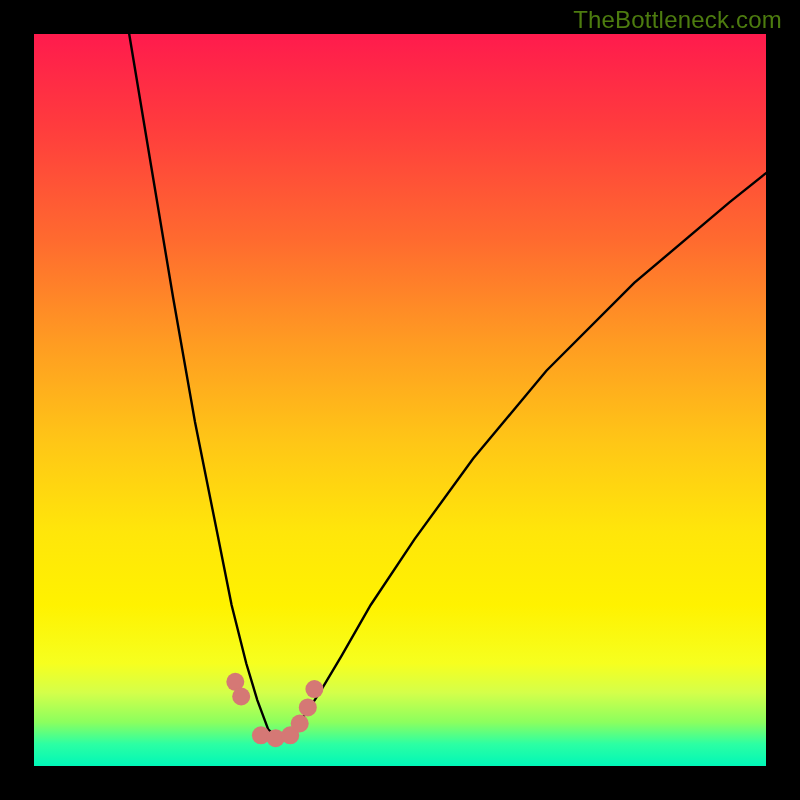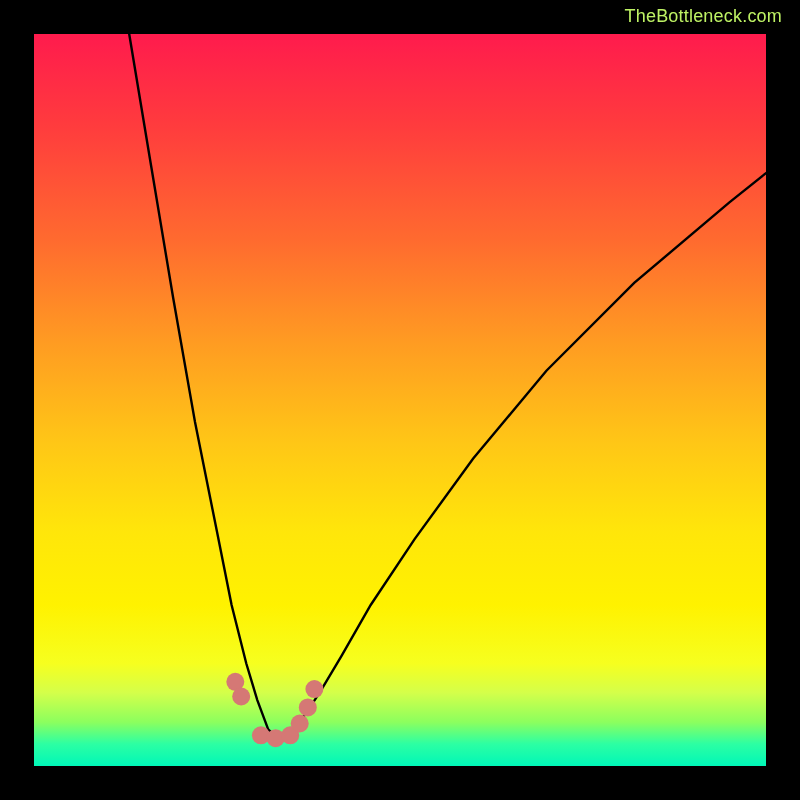--- a/index.html
+++ b/index.html
@@ -37,22 +37,22 @@
       #d4ff4a 90%,
       #8cff5e 94%,
       #2cffa3 97%,
       #00f7b8 100%
     );
   }
   .watermark {
     position: absolute;
     top: 6px;
     right: 18px;
-    color: #bef264;
-    font-size: 18px;
+    color: #4d7c0f;
+    font-size: 24px;
     letter-spacing: 0.2px;
     user-select: none;
   }
   svg.curve {
     position: absolute;
     left: 0;
     top: 0;
     width: 732px;
     height: 732px;
     overflow: visible;

